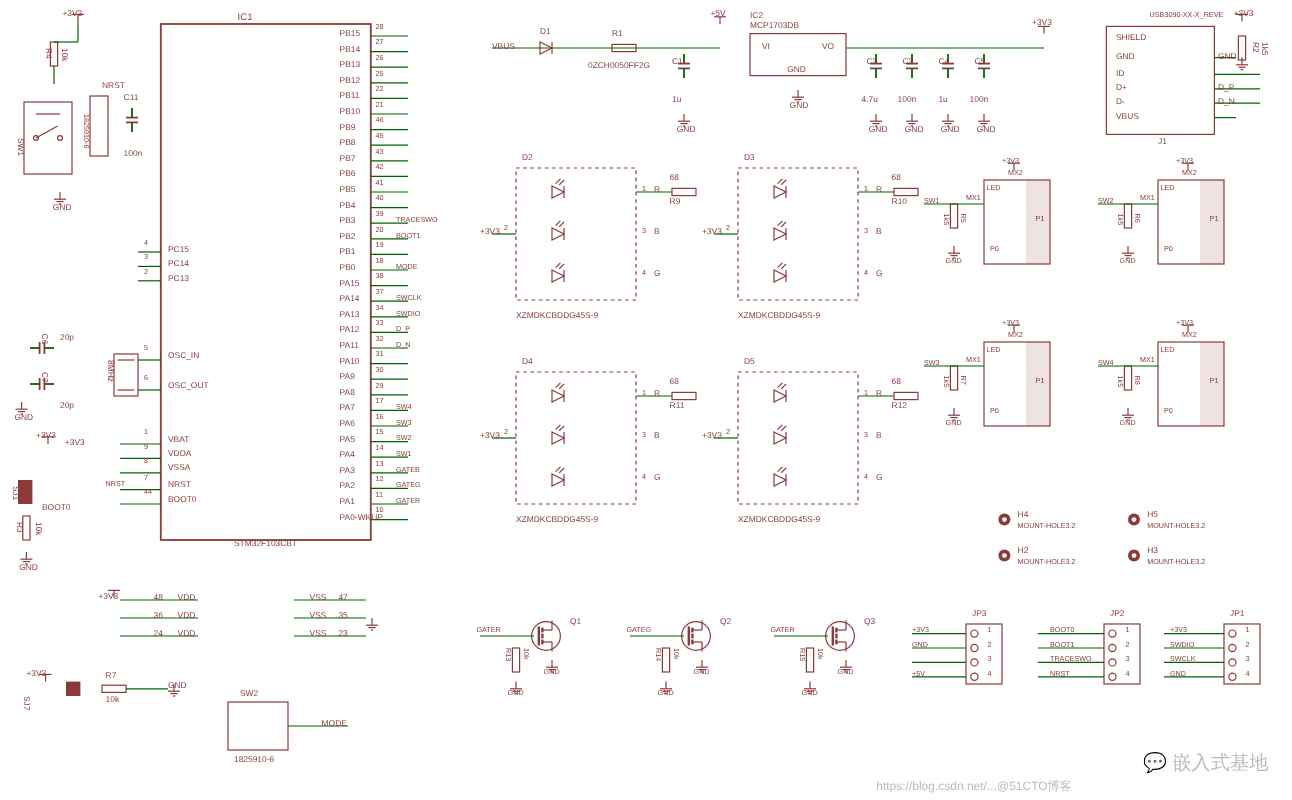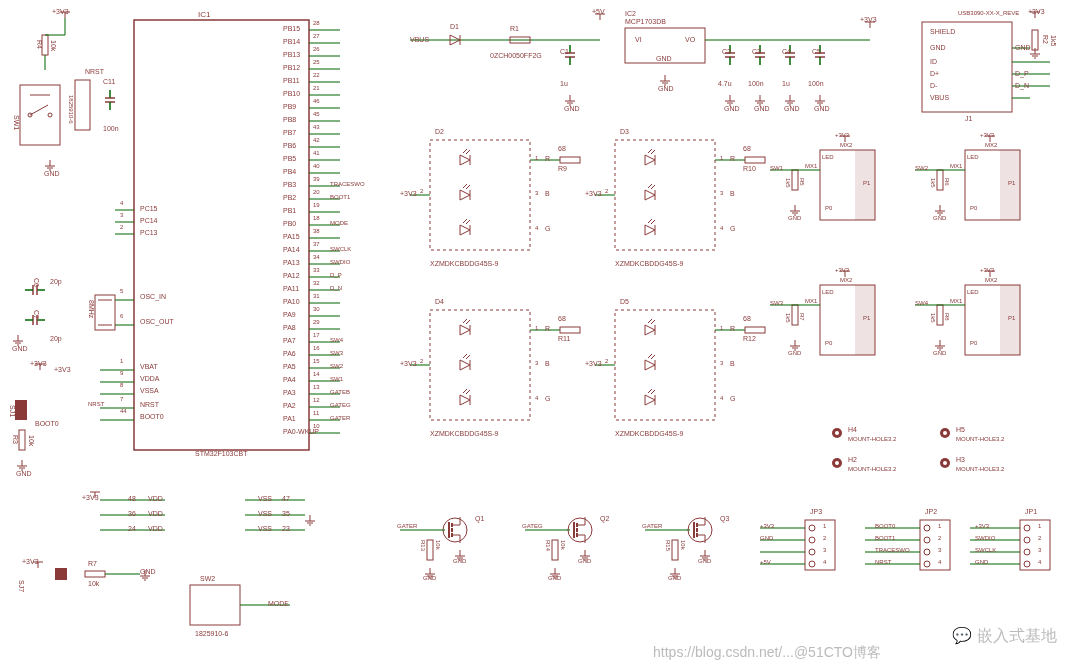--- a/index.html
+++ b/index.html
@@ -1,20 +1,20 @@
 <!DOCTYPE html>
 <html><head>
 <meta charset="utf-8">
 <style>
 body{margin:0;font-family:Arial,sans-serif;font-size:7px;color:#8b3a3a;background:#fff;width:1077px;height:667px;position:relative}
 svg{position:absolute;top:0;left:0}
 .txt{position:absolute;white-space:nowrap;color:#8b3a3a;font-size:7px}
 .txtb{position:absolute;white-space:nowrap;color:#8b3a3a;font-size:8px}
 .wm{position:absolute;color:#bbb;font-size:16px;bottom:20px;right:20px}
-.wm2{position:absolute;color:#bbb;font-size:14px;bottom:5px;right:196px}
+.wm2{position:absolute;color:#bbb;font-size:10px;bottom:5px;right:184px}
 </style>
 </head>
 <body>
 
 <svg width="1077" height="667">
 <defs>
 <g id="gnd">
         <line x1="0" y1="0" x2="0" y2="6" stroke="#8b3a3a"></line>
         <line x1="-5" y1="6" x2="5" y2="6" stroke="#8b3a3a"></line>
         <line x1="-3" y1="8" x2="3" y2="8" stroke="#8b3a3a"></line>

